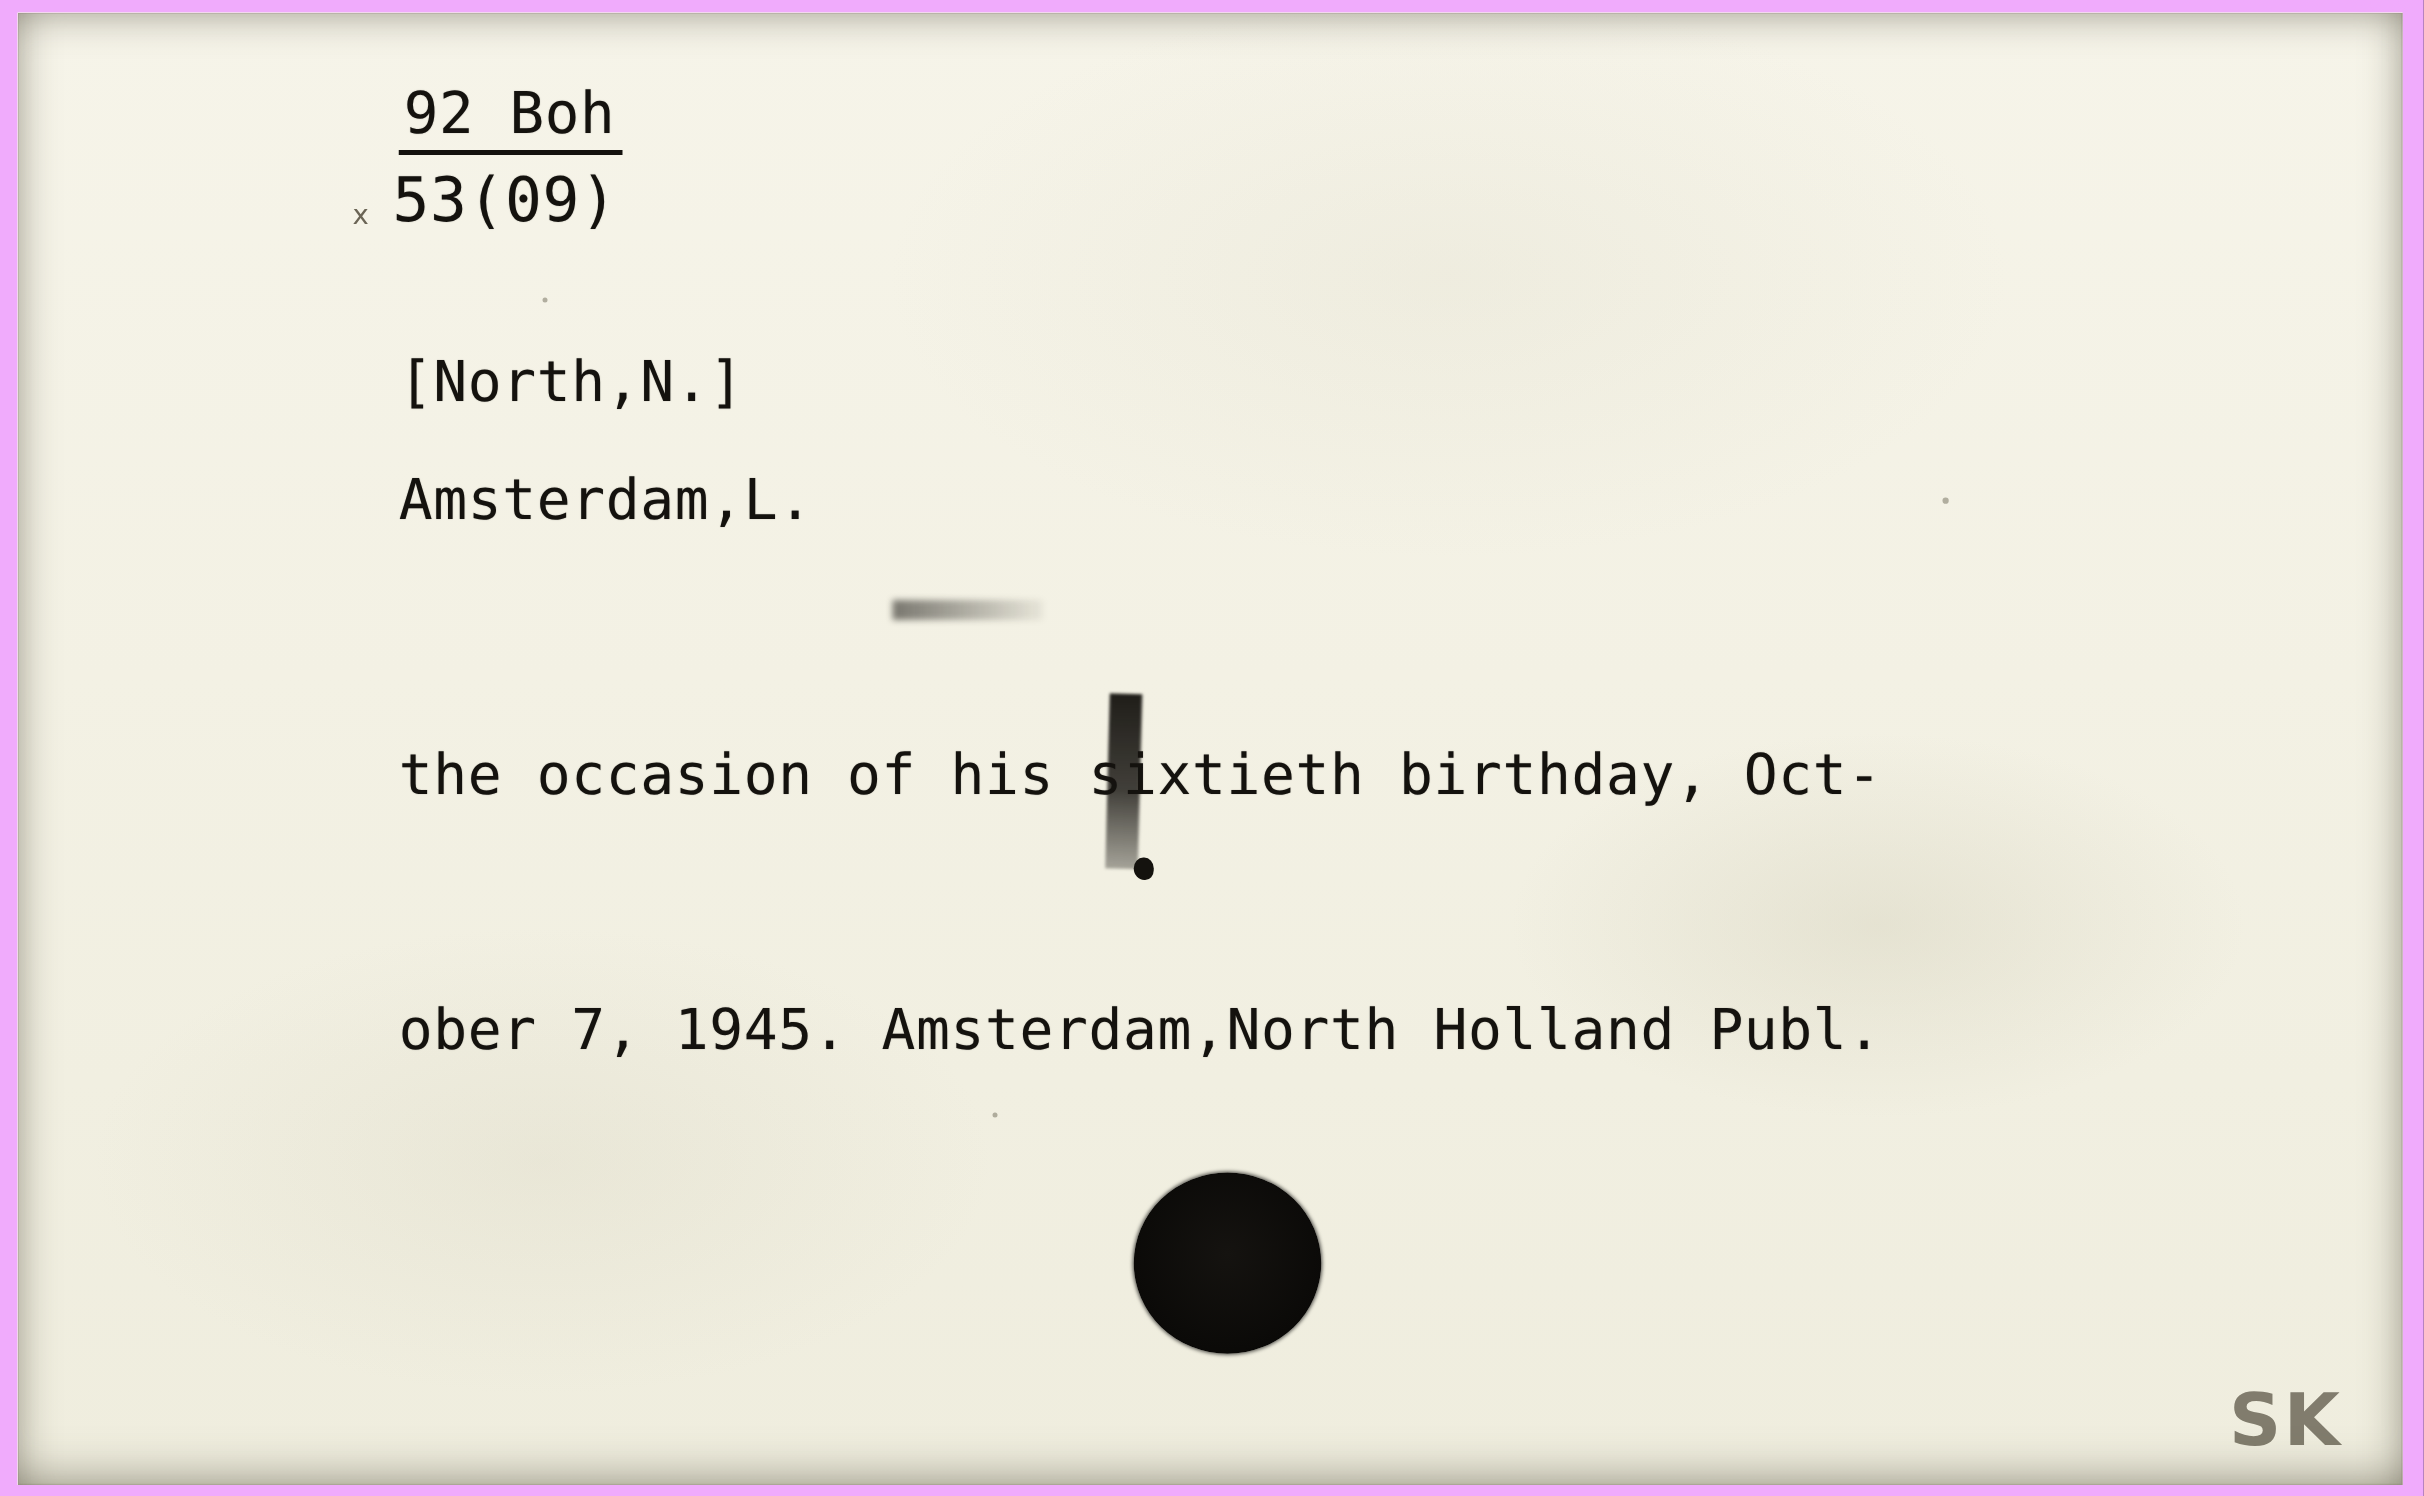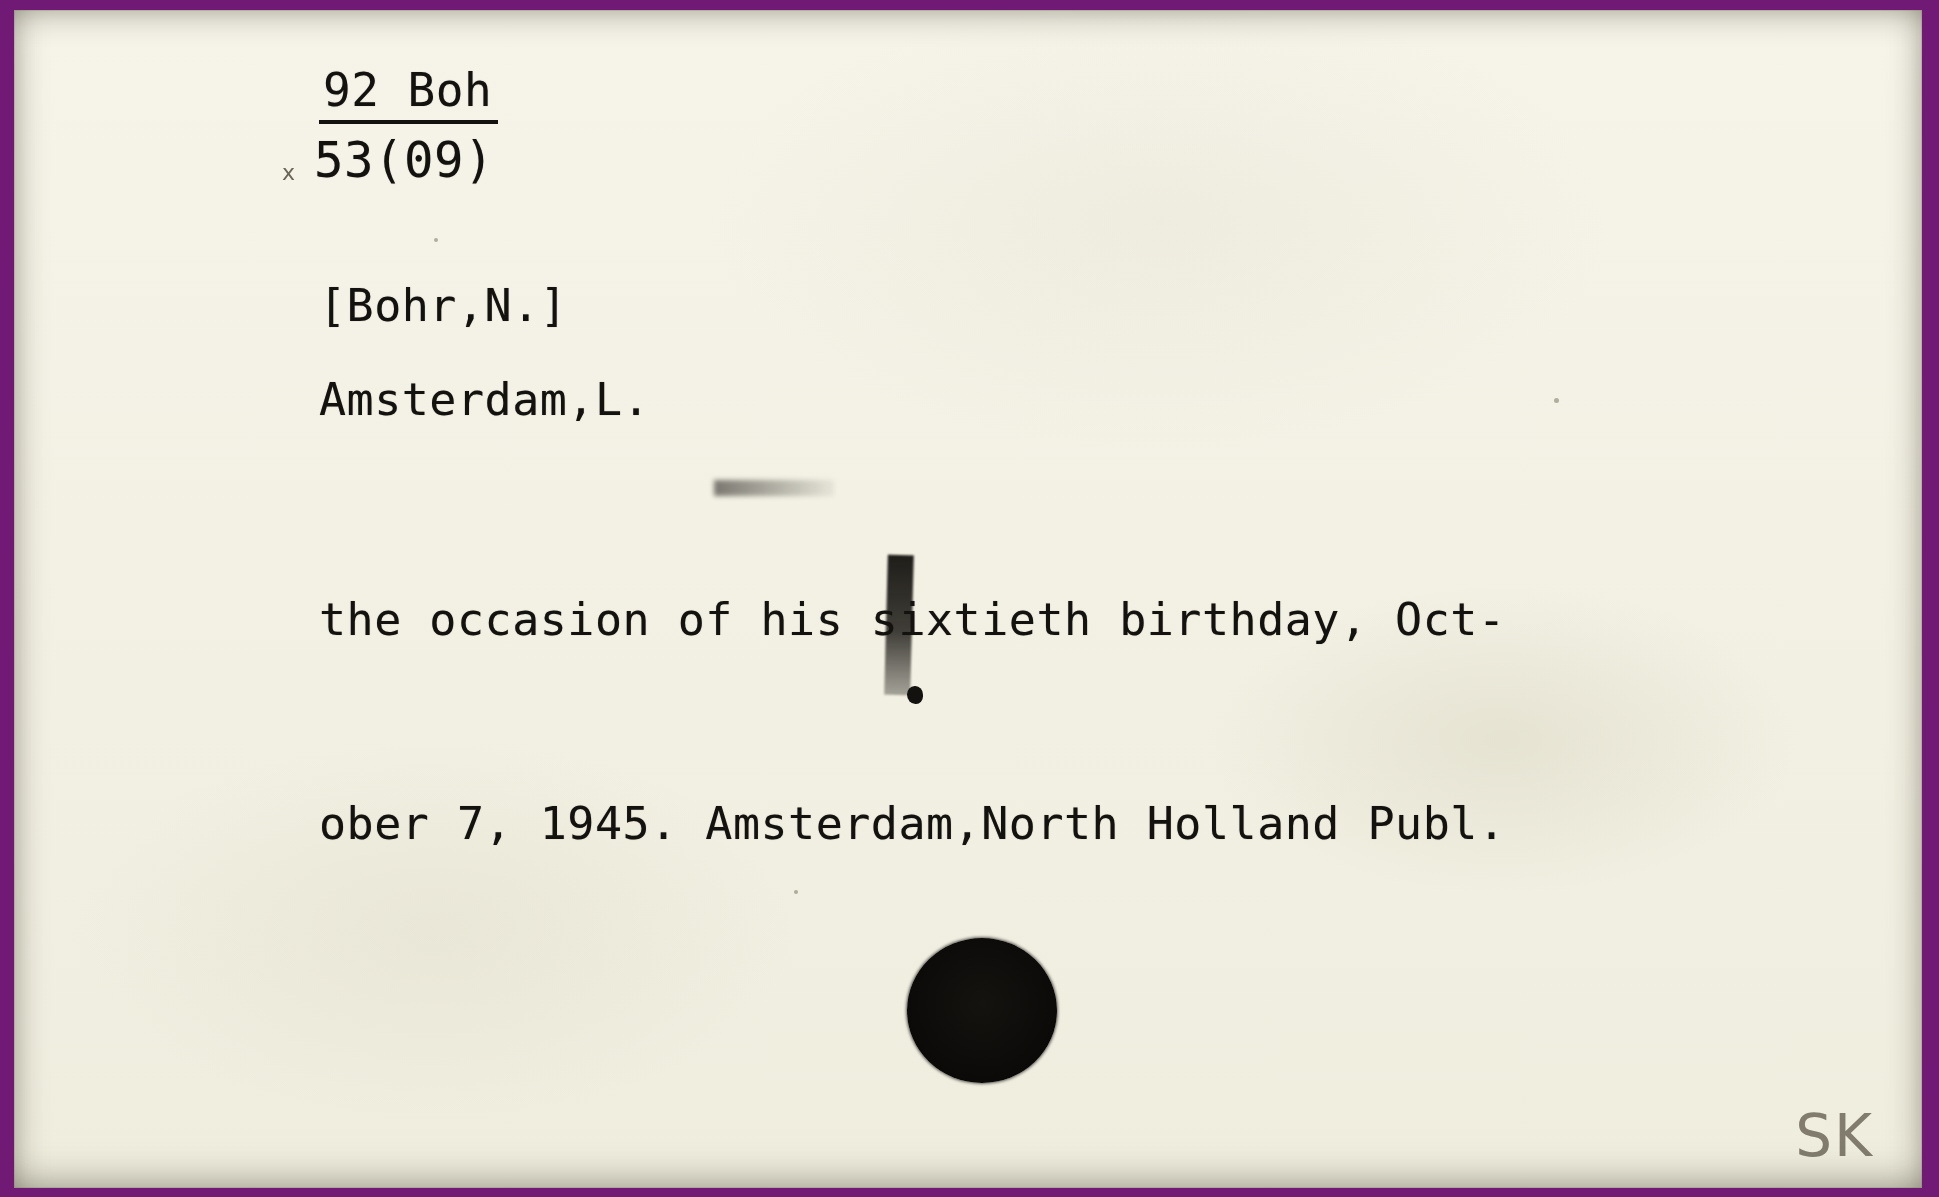--- a/index.html
+++ b/index.html
@@ -14,21 +14,21 @@
     font-family: "DejaVu Sans Mono", monospace;
   }
 
   
   .card-frame {
     position: absolute;
     left: 0;
     top: 0;
     width: 1939px;
     height: 1197px;
-    background: #701a75;
+    background: #f0abfc;
   }
 
   .card {
     position: absolute;
     left: 14px;
     top: 10px;
     width: 1908px;
     height: 1178px;
     background: #f4f2e6;
     box-shadow: inset 0 0 40px rgba(205,200,175,0.55);
@@ -156,21 +156,21 @@
     background: #14120e;
     border-radius: 50% 50% 45% 55%;
     filter: blur(0.6px);
   }
 
   .stamp-sk {
     position: absolute;
     right: 48px;
     bottom: 18px;
     font-family: "DejaVu Sans", sans-serif;
-    font-weight: normal;
+    font-weight: bold;
     font-size: 58px;
     letter-spacing: 2px;
     color: #6e695a;
     opacity: 0.85;
   }
 
   .speck {
     position: absolute;
     background: #6e6a58;
     border-radius: 50%;
@@ -185,21 +185,21 @@
   <div class="card">
 
     <div class="paper-noise"></div>
 
     <div class="typed callnum-top">92 Boh</div>
 
     <div class="pencil-x">x</div>
 
     <div class="typed callnum-bottom">53(09)</div>
 
-    <div class="typed bracket-name">[Bohr,N.]</div>
+    <div class="typed bracket-name">[North,N.]</div>
 
     <div class="typed author">Amsterdam,L.</div>
 
     <div class="typed body-block">
       <div>the occasion of his sixtieth birthday, Oct-</div>
       <div>ober 7, 1945. Amsterdam,North Holland Publ.</div>
       
     </div>
 
     <div class="ink-smear2"></div>

